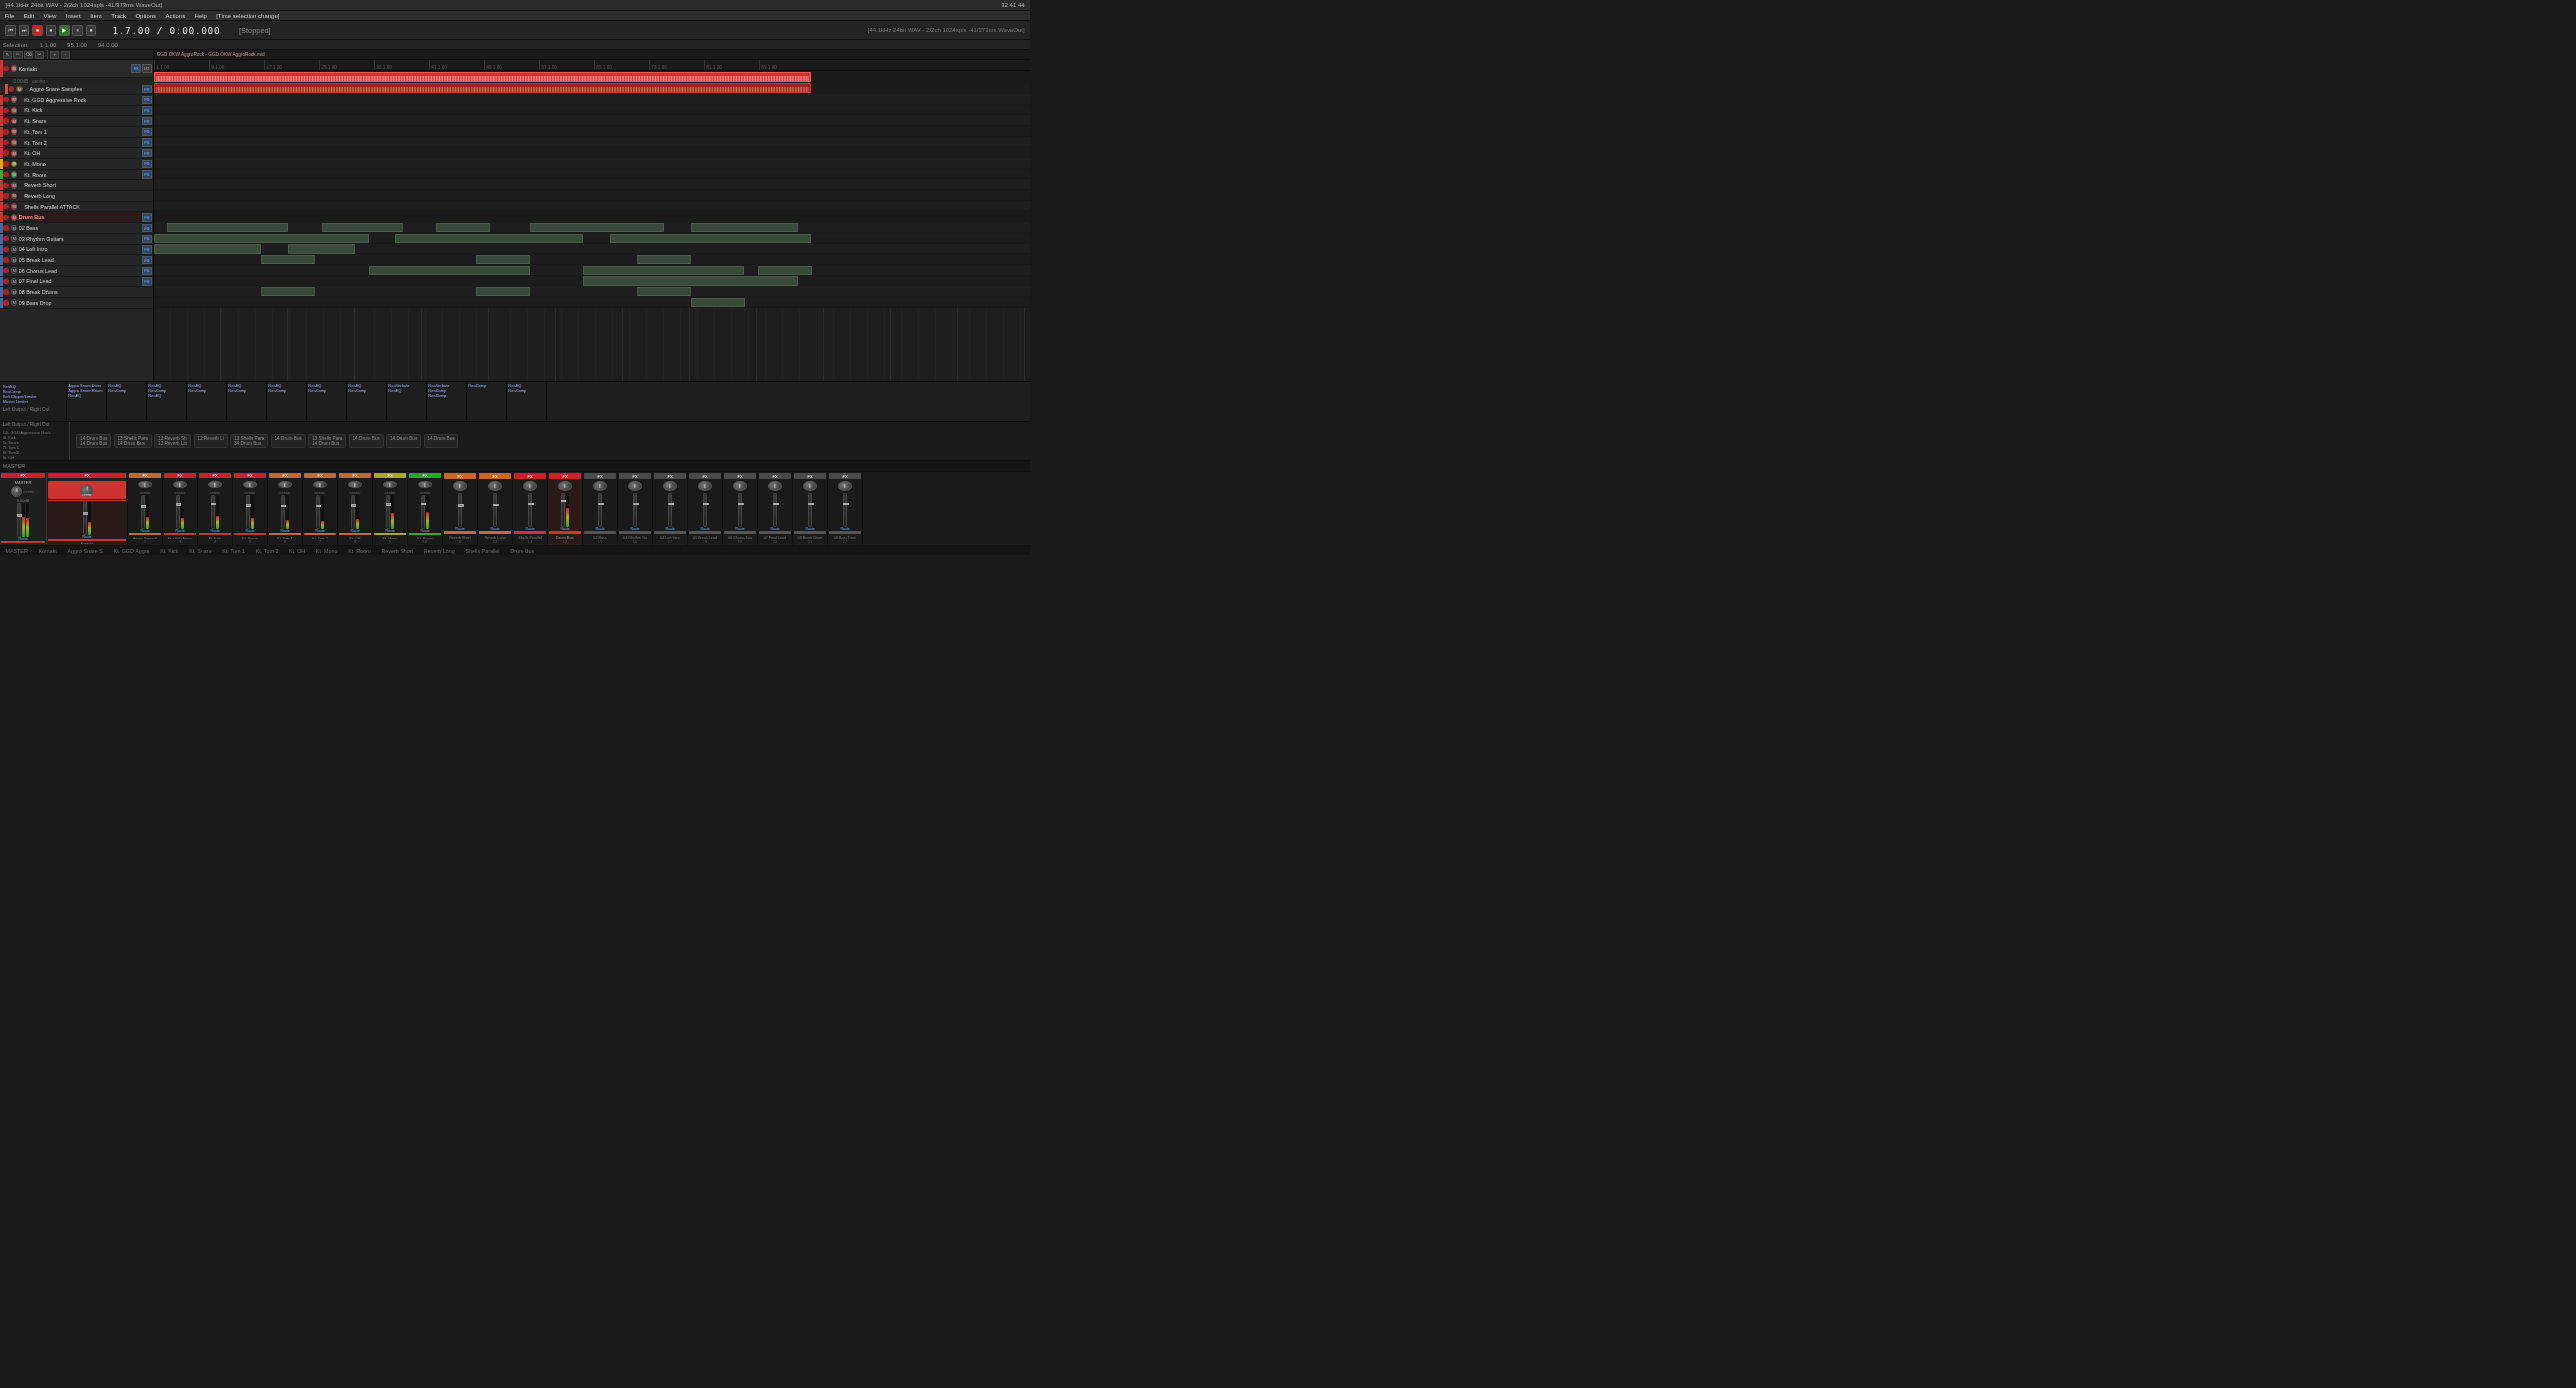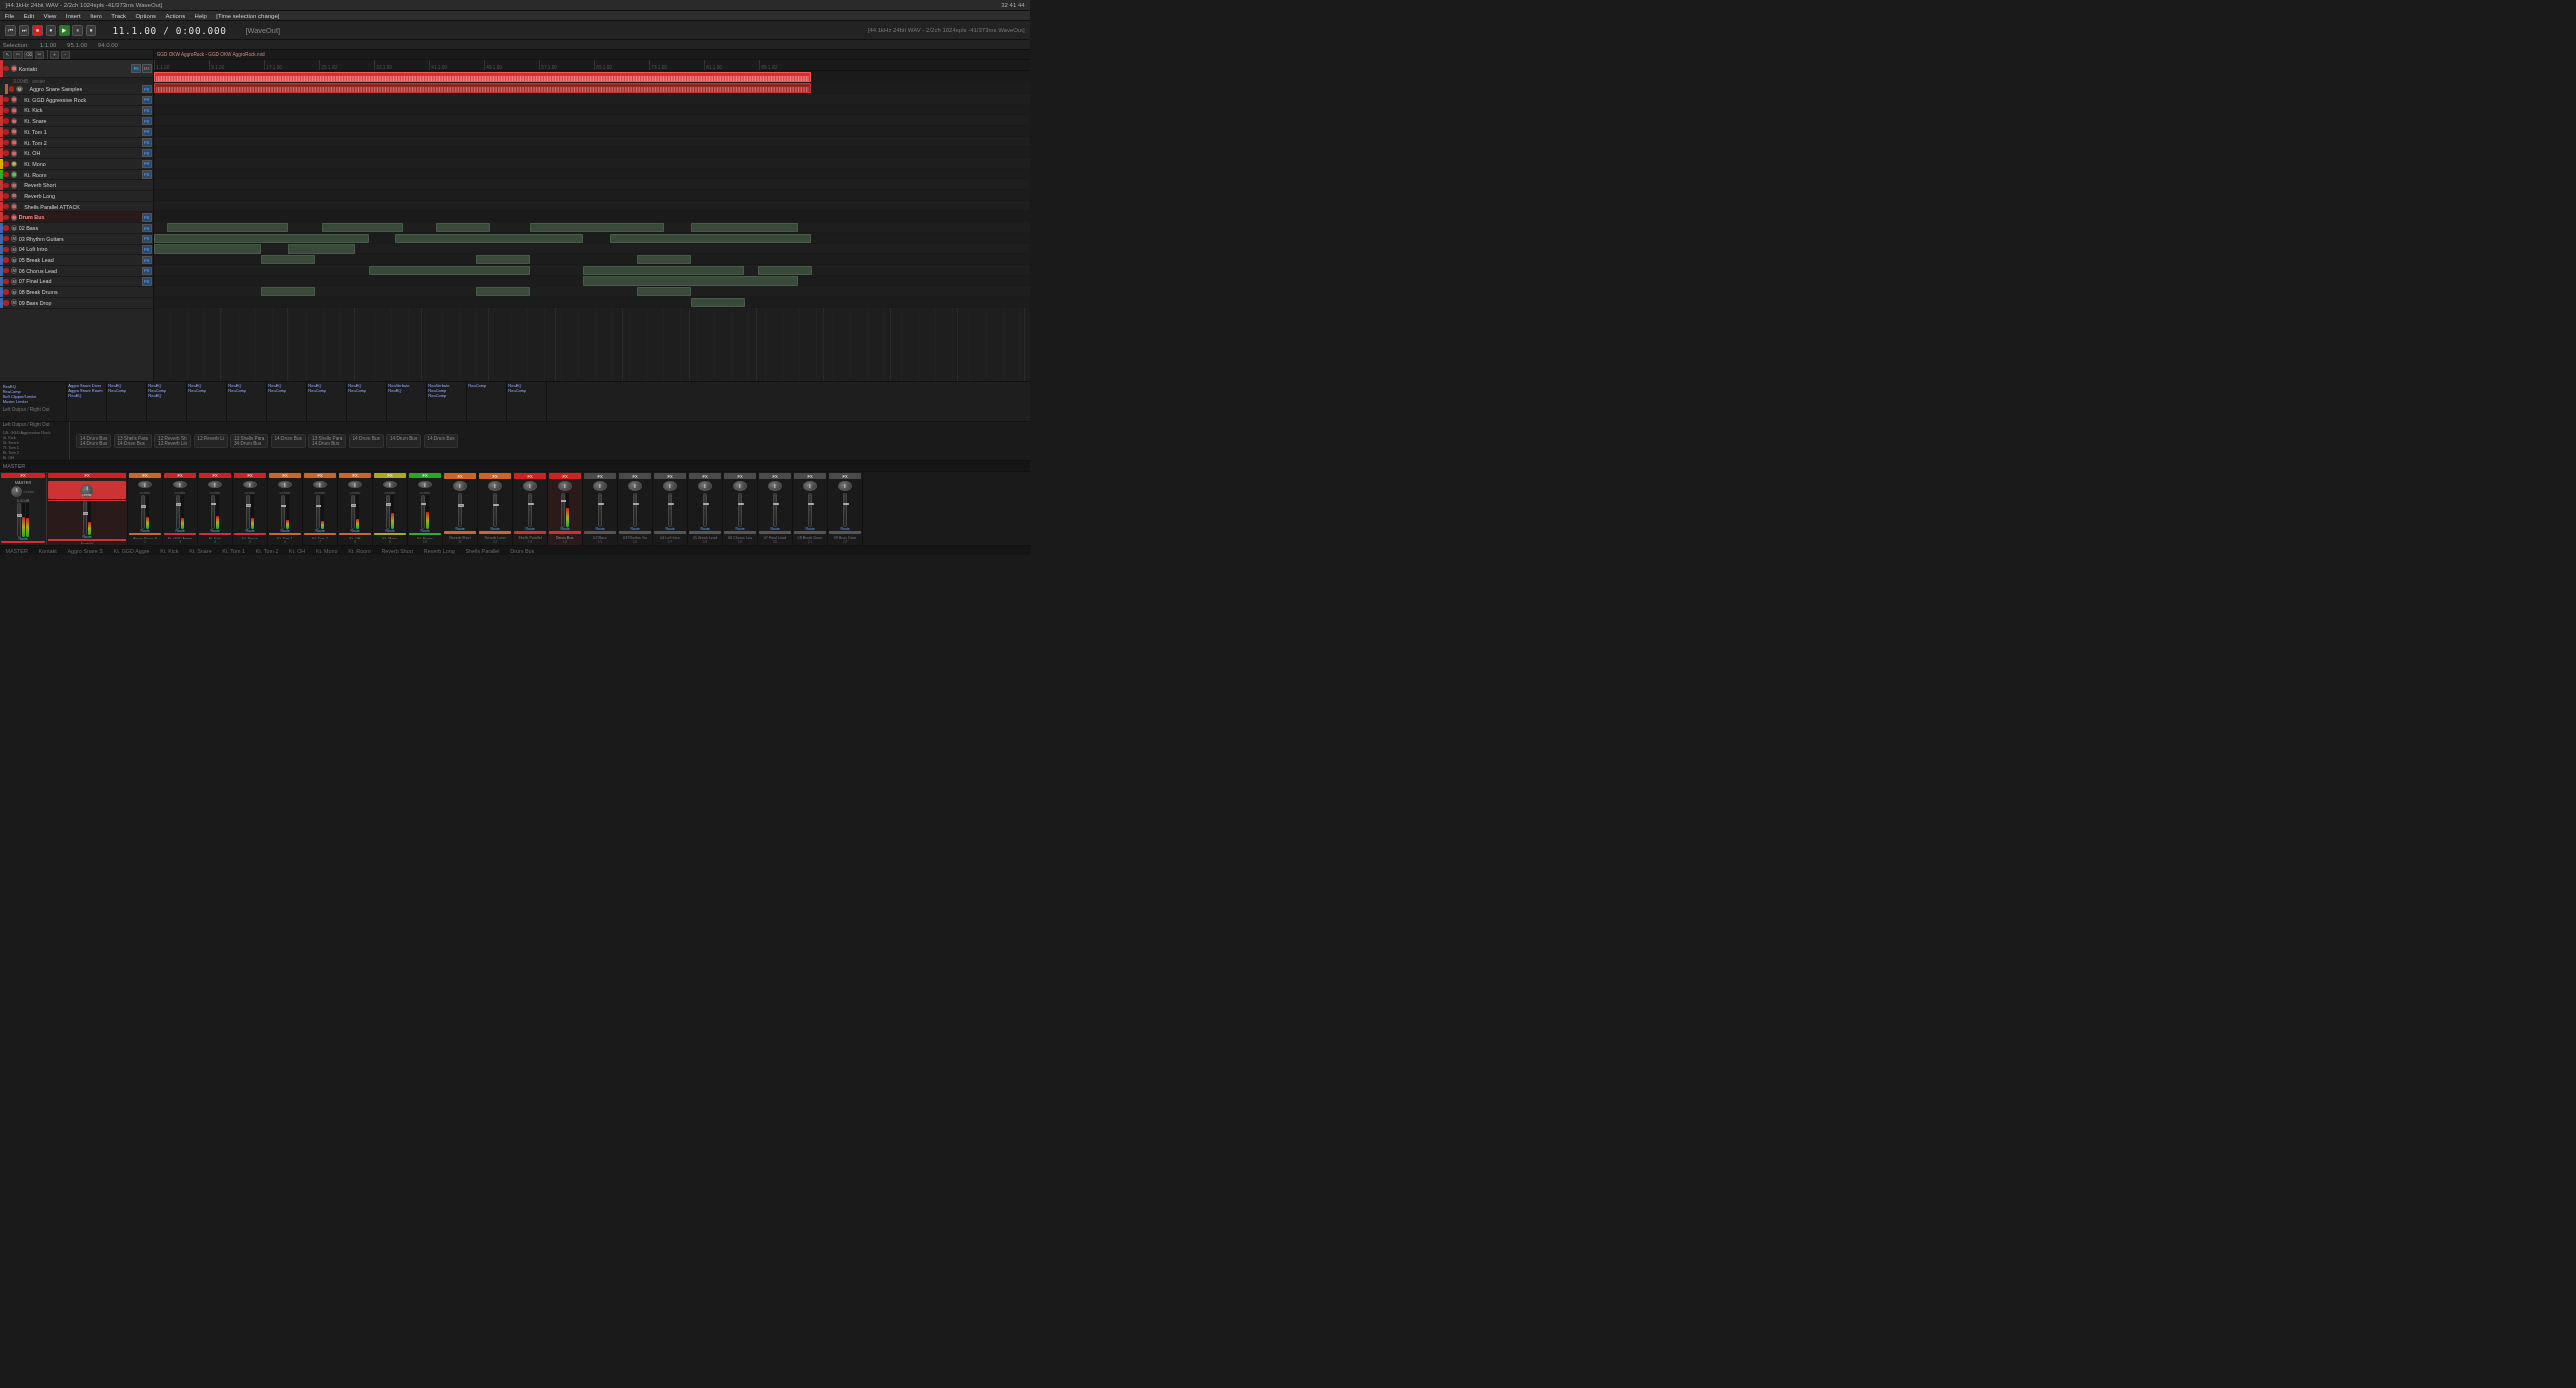--- a/index.html
+++ b/index.html
@@ -550,22 +550,22 @@
 </div>
 
 <div id="transport-bar">
   <div class="transport-btn">⏮</div>
   <div class="transport-btn">⏭</div>
   <div class="transport-btn red-btn">⏹</div>
   <div class="transport-btn">⏺</div>
   <div class="transport-btn play-btn">▶</div>
   <div class="transport-btn">⏸</div>
   <div class="transport-btn">⏹</div>
-  <div id="time-display">11.1.00 / 0:00.000</div>
-  <div id="status-display">[WaveOut]</div>
+  <div id="time-display">1.7.00 / 0:00.000</div>
+  <div id="status-display">[Stopped]</div>
   <div class="info-right">[44.1kHz 24bit WAV - 2/2ch 1024spls -41/373ms WaveOut]</div>
 </div>
 
 <div id="selection-bar">
   <span>Selection:</span>
   <span>1.1.00</span>
   <span>95.1.00</span>
   <span>94.0.00</span>
 </div>
 

